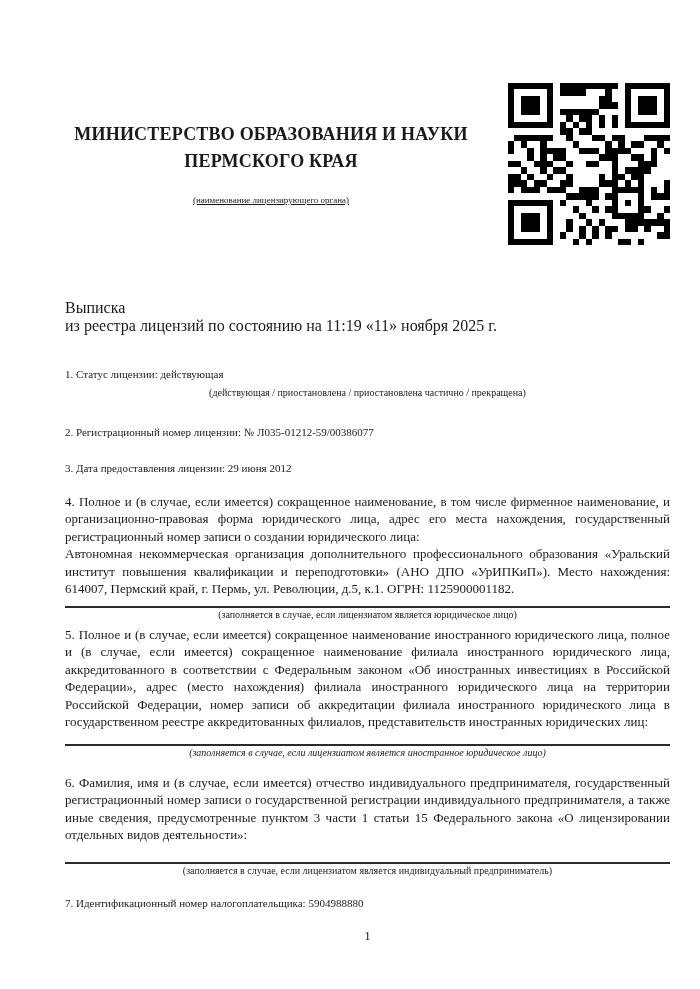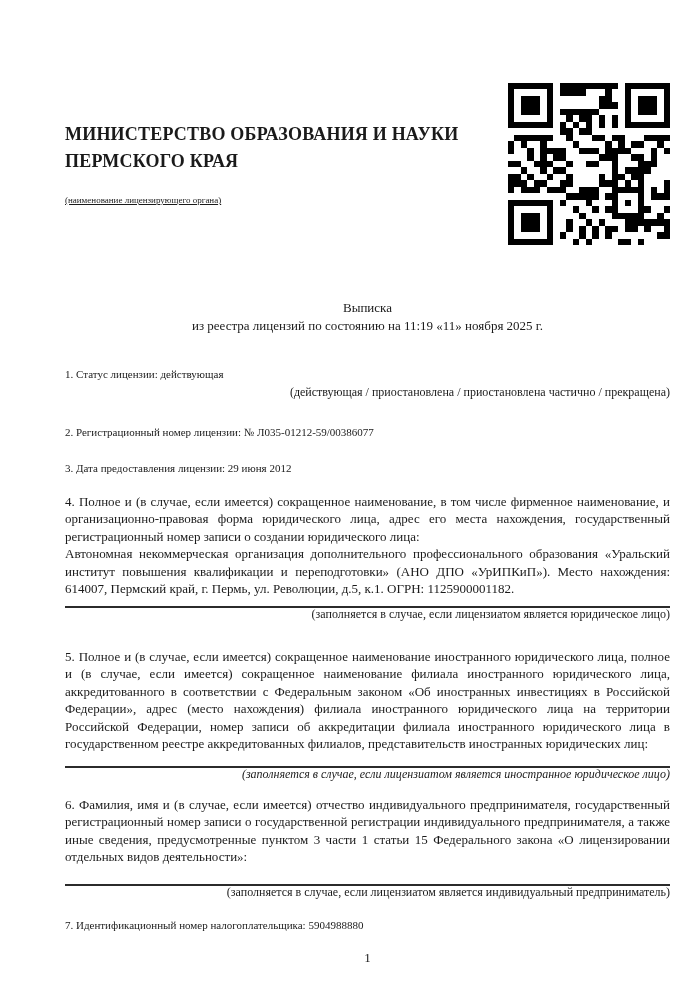--- a/index.html
+++ b/index.html
@@ -13,50 +13,50 @@
   .page {
     position: relative;
     width: 700px; height: 989px;
     background: #ffffff;
     padding: 0 30px 0 65px;
   }
   
   .header-row { position: relative; margin-top: 83px; height: 216px; }
   .header-text {
     position: absolute; left: 0; top: 38px; width: 412px;
-    text-align: left;
+    text-align: center;
   }
   .ministry-line {
     font-weight: bold; font-size: 18px; line-height: 27px;
     letter-spacing: 0.2px;
   }
   .header-caption { font-size: 9px; line-height: 11px; margin-top: 20px; color: #1a1a1a; text-decoration: underline; }
   .qr {
     position: absolute; right: 0; top: 0;
     width: 162px; height: 162px; background: #ffffff;
   }
   .qr svg { display: block; width: 162px; height: 162px; }
   
-  .doc-title { text-align: center; font-size: 13px; line-height: 17.5px; }
+  .doc-title { text-align: left; font-size: 16px; line-height: 17.5px; }
   
   .line-item { font-size: 11px; line-height: 17.5px; }
   .para { font-size: 13px; line-height: 17.5px; text-align: justify; }
   .small-caption {
-    font-size: 12px; line-height: 11px; text-align: right; color: #1a1a1a;
+    font-size: 10px; line-height: 11px; text-align: center; color: #1a1a1a;
   }
   .rule { height: 2px; background: #2b2b2b; }
   
   .item-1 { margin-top: 32px; }
   .caption-1 { margin-top: 3px; }
   .item-2 { margin-top: 26px; }
   .item-3 { margin-top: 19px; }
   .item-4 { margin-top: 15px; }
   .rule-4 { margin-top: 8px; }
   .caption-4 { margin-top: 1px; }
-  .item-5 { margin-top: 28px; }
+  .item-5 { margin-top: 6px; }
   .rule-5 { margin-top: 13px; }
   .caption-5 { margin-top: 1px; font-style: italic; }
   .item-6 { margin-top: 16px; }
   .rule-6 { margin-top: 18px; }
   .caption-6 { margin-top: 1px; }
   .item-7 { margin-top: 19px; }
   .page-number { margin-top: 15px; text-align: center; font-size: 13px; line-height: 17.5px; }
 </style>
 </head>
 <body>

